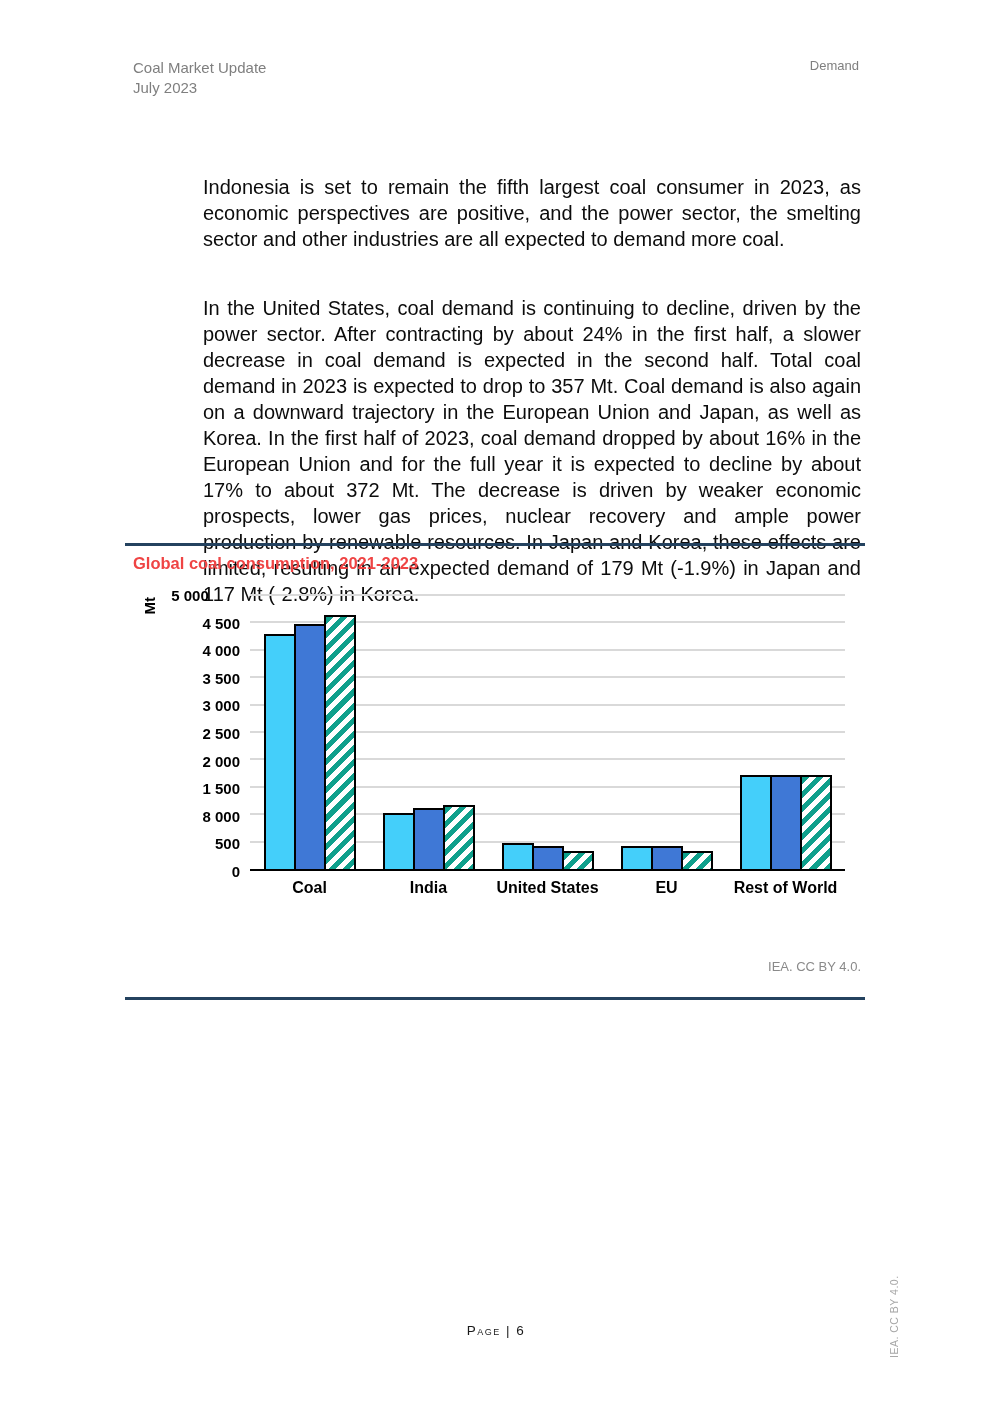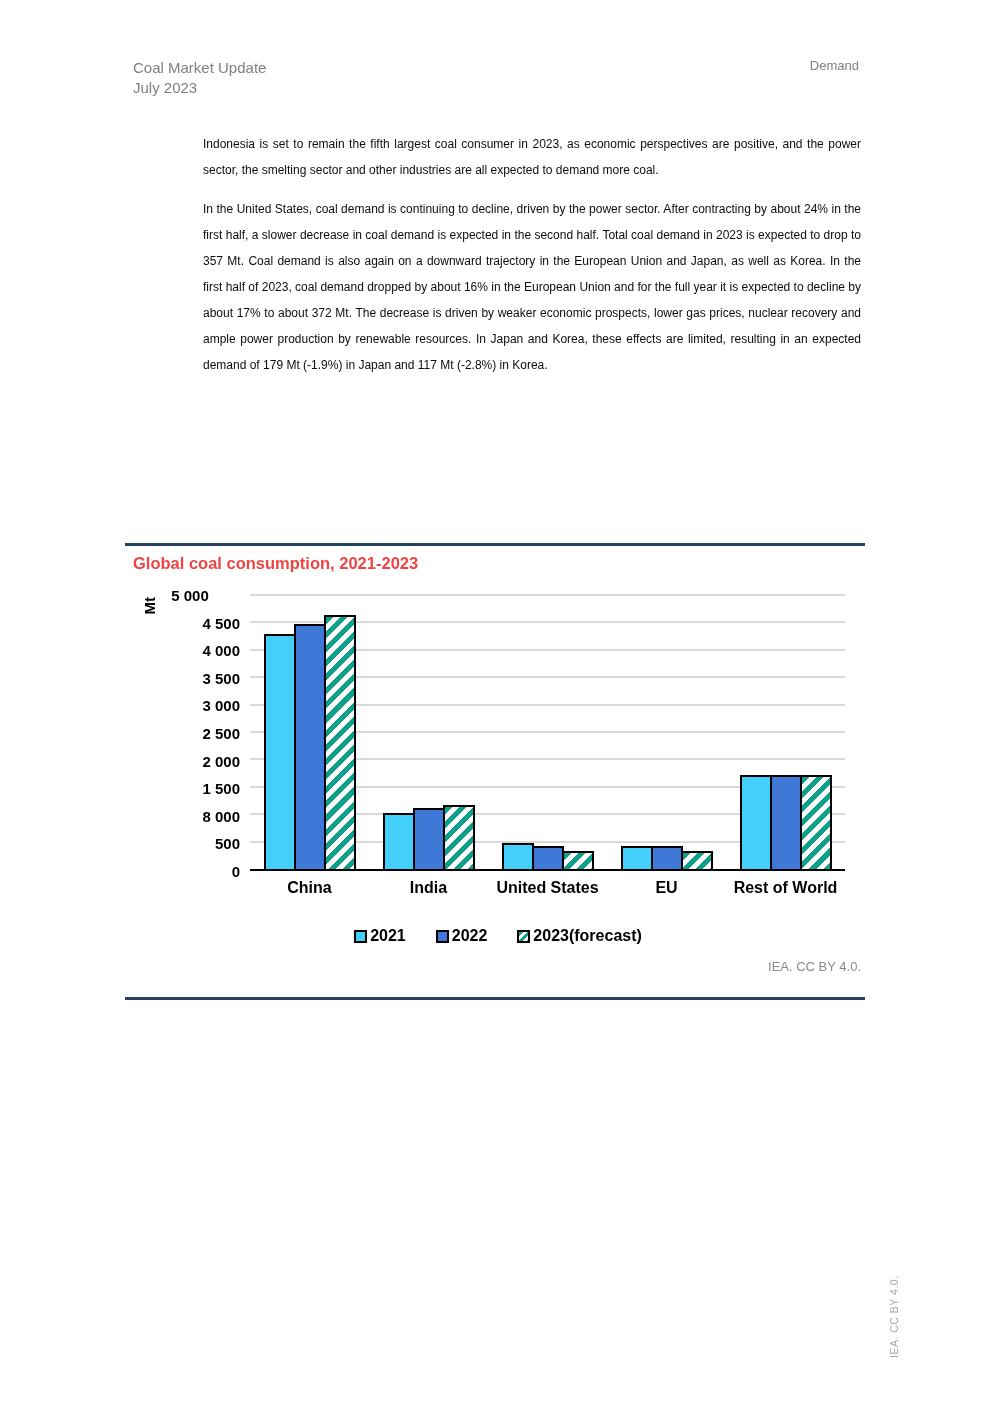--- a/index.html
+++ b/index.html
@@ -9,21 +9,21 @@
     position:relative; width:992px; height:1403px; margin:0 auto;
     background:#ffffff; overflow:hidden;
   }
 
   
   .hdr-left { position:absolute; left:133px; top:58px; font-size:15px; line-height:20px; color:#7f7f7f; }
   .hdr-right { position:absolute; right:133px; top:58px; font-size:13px; color:#7f7f7f; }
 
   
   .bodytext { position:absolute; left:203px; top:131px; width:658px; }
-  .bodytext p { font-size:12px; line-height:26px; text-align:justify; margin-bottom:13px; color:#0c0c0c; }
+  .bodytext p { font-size:20px; line-height:26px; text-align:justify; margin-bottom:13px; color:#0c0c0c;margin-top:43px; }
 
   
   .rule { position:absolute; left:125px; width:740px; height:3px; background:#24425f; }
   .rule-top { top:543px; }
   .rule-bottom { top:997px; }
 
   
   .chart-title { position:absolute; left:133px; top:554px; font-size:16.5px; font-weight:bold; color:#ef4444; }
   .y-axis-title {
     position:absolute; left:141px; top:597px; font-size:15px; font-weight:bold; color:#000;
@@ -123,39 +123,26 @@
         <div class="bar" title="EU 2022: 460 Mt" style="height: 9.2%; background: rgb(63, 120, 214);"></div>
         <div class="bar" title="EU 2023(forecast): 372 Mt" style="height: 7.44%; background: repeating-linear-gradient(135deg, rgb(15, 160, 140) 0px, rgb(15, 160, 140) 5px, rgb(255, 255, 255) 5px, rgb(255, 255, 255) 10px);"></div>
       </div>
       <div class="bar-group">
         <div class="bar" title="Rest of World 2021: 1760 Mt" style="height: 35.2%; background: rgb(68, 207, 250);"></div>
         <div class="bar" title="Rest of World 2022: 1760 Mt" style="height: 35.2%; background: rgb(63, 120, 214);"></div>
         <div class="bar" title="Rest of World 2023(forecast): 1755 Mt" style="height: 35.1%; background: repeating-linear-gradient(135deg, rgb(15, 160, 140) 0px, rgb(15, 160, 140) 5px, rgb(255, 255, 255) 5px, rgb(255, 255, 255) 10px);"></div>
       </div>
     </div>
   <div class="xlabels" id="xlabels">
-      <div class="xlabel">China</div>
+      <div class="xlabel">Coal</div>
       <div class="xlabel">India</div>
       <div class="xlabel">United States</div>
       <div class="xlabel">EU</div>
       <div class="xlabel">Rest of World</div>
     </div>
-  <div class="legend" id="legend">
-      <div class="legend-item">
-        <span class="legend-swatch" style="background: rgb(68, 207, 250);"></span>
-        <span class="legend-label">2021</span>
-      </div>
-      <div class="legend-item">
-        <span class="legend-swatch" style="background: rgb(63, 120, 214);"></span>
-        <span class="legend-label">2022</span>
-      </div>
-      <div class="legend-item">
-        <span class="legend-swatch" style="background: repeating-linear-gradient(135deg, rgb(15, 160, 140) 0px, rgb(15, 160, 140) 3px, rgb(255, 255, 255) 3px, rgb(255, 255, 255) 6px);"></span>
-        <span class="legend-label">2023(forecast)</span>
-      </div>
-    </div>
   <div class="chart-attribution">IEA. CC BY 4.0.</div>
 
   <div class="rule rule-bottom"></div>
 
+  <div class="page-number">Page | 6</div>
   <div class="side-attribution">IEA. CC BY 4.0.</div>
 
 </div>
 
 </body></html>

